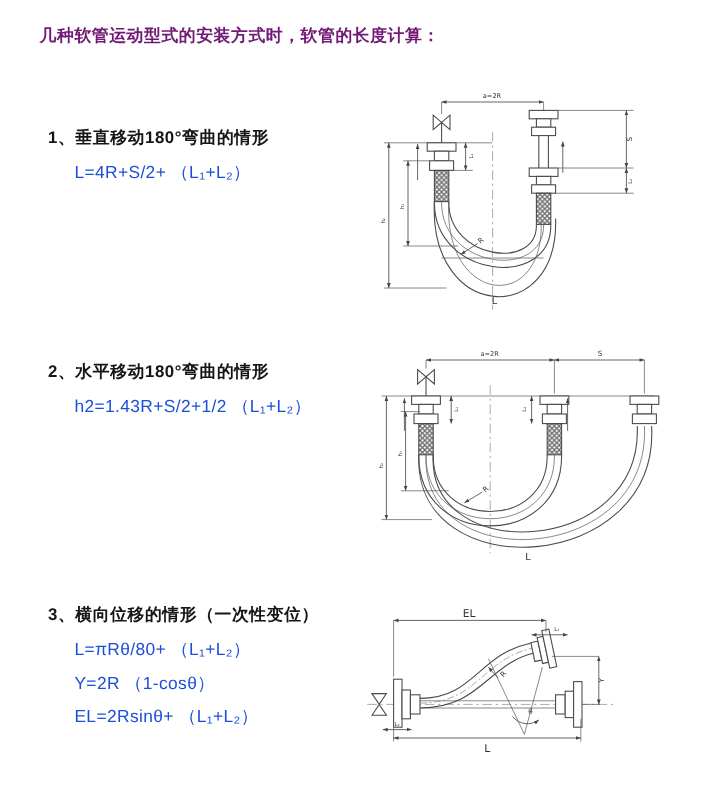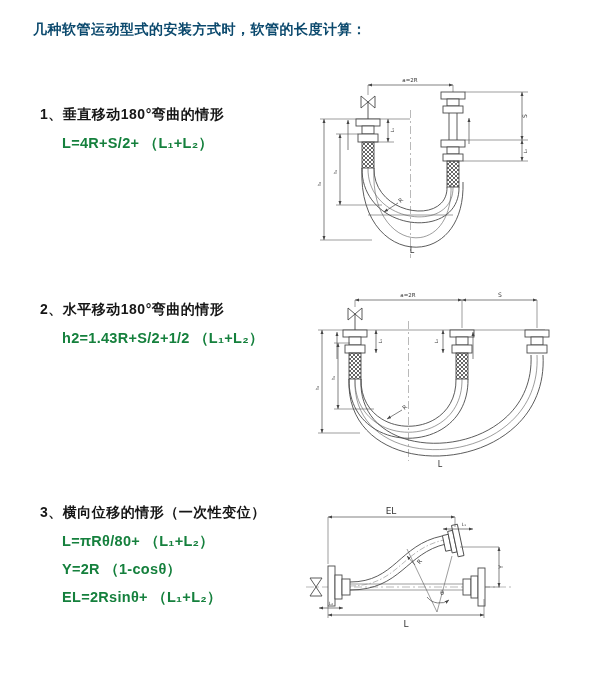--- a/index.html
+++ b/index.html
@@ -2,27 +2,27 @@
 <html><head>
 <meta charset="utf-8">
 <style>
   html,body{margin:0;padding:0;background:#ffffff;}
   .page{
     position:relative;width:600px;height:675px;background:#fff;overflow:hidden;
     font-family:"Liberation Sans","DejaVu Sans",sans-serif;color:#1c1c1c;
   }
   .title{
     position:absolute;left:33px;top:21px;font-size:14px;font-weight:700;
-    letter-spacing:.5px;color:#0c4a6e;
+    letter-spacing:.5px;color:#701a75;
   }
   .sec{position:absolute;left:40px;width:270px;}
   .sec-heading{font-size:14px;font-weight:700;height:28px;letter-spacing:.5px;color:#161616;}
   .formula{
-    font-size:14.5px;font-weight:700;height:28px;margin-left:22px;
-    letter-spacing:.3px;color:#15803d;white-space:nowrap;
+    font-size:14.5px;font-weight:400;height:28px;margin-left:22px;
+    letter-spacing:.3px;color:#1d4ed8;white-space:nowrap;
   }
   svg{position:absolute;overflow:visible;}
   svg .ln{stroke:#4a4a4a;stroke-width:.9;fill:none;}
   svg .thin{stroke:#5a5a5a;stroke-width:.6;fill:none;}
   svg .dim{stroke:#4a4a4a;stroke-width:.7;fill:none;}
   svg .cl{stroke:#8a8a8a;stroke-width:.6;fill:none;stroke-dasharray:8 3 2 3;}
   svg .fit{fill:#ffffff;stroke:#4a4a4a;stroke-width:.9;}
   svg .hose{fill:url(#hp);stroke:#4a4a4a;stroke-width:.9;}
   svg text{fill:#333;font-family:"DejaVu Sans",sans-serif;}
   .t6{font-size:6px;} .t55{font-size:5.5px;} .t45{font-size:4.5px;}

